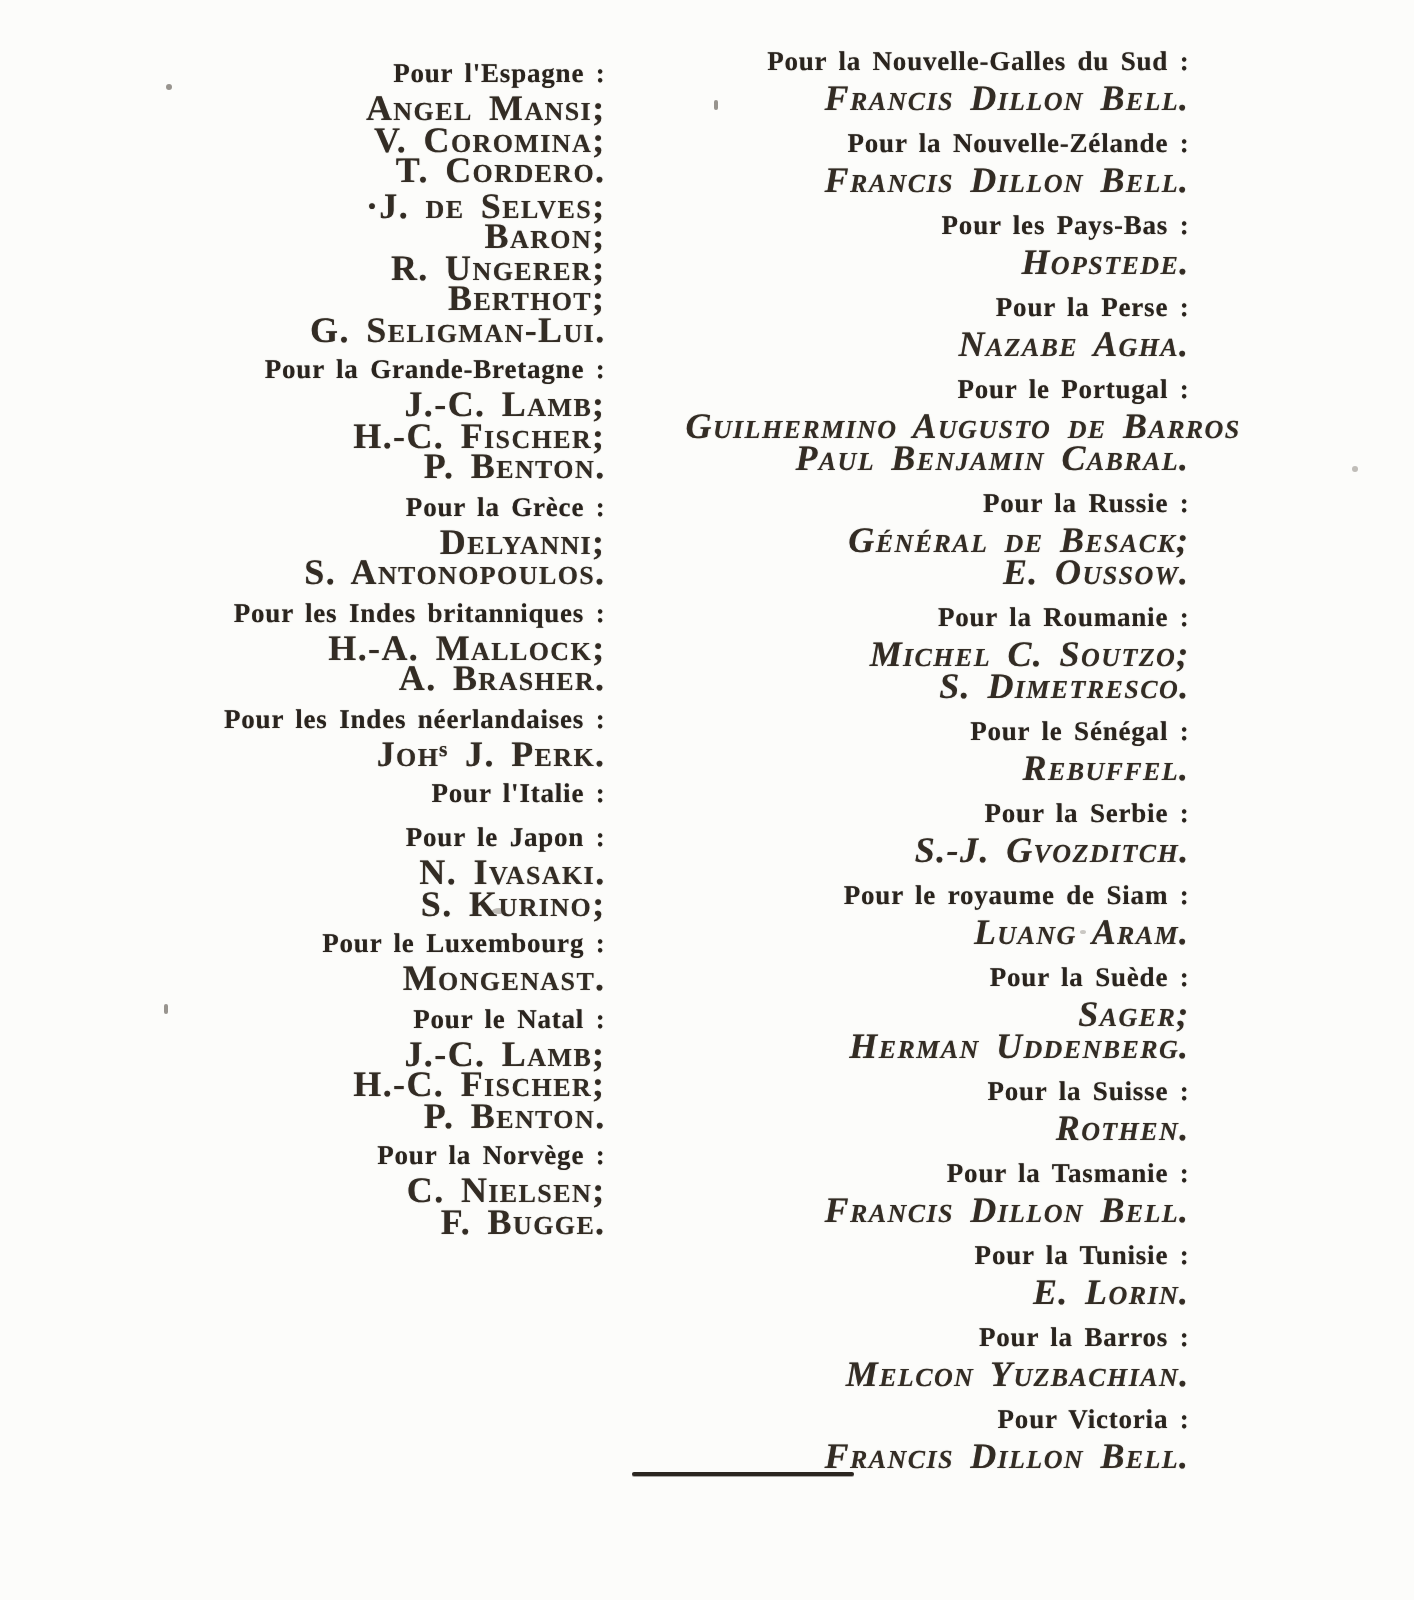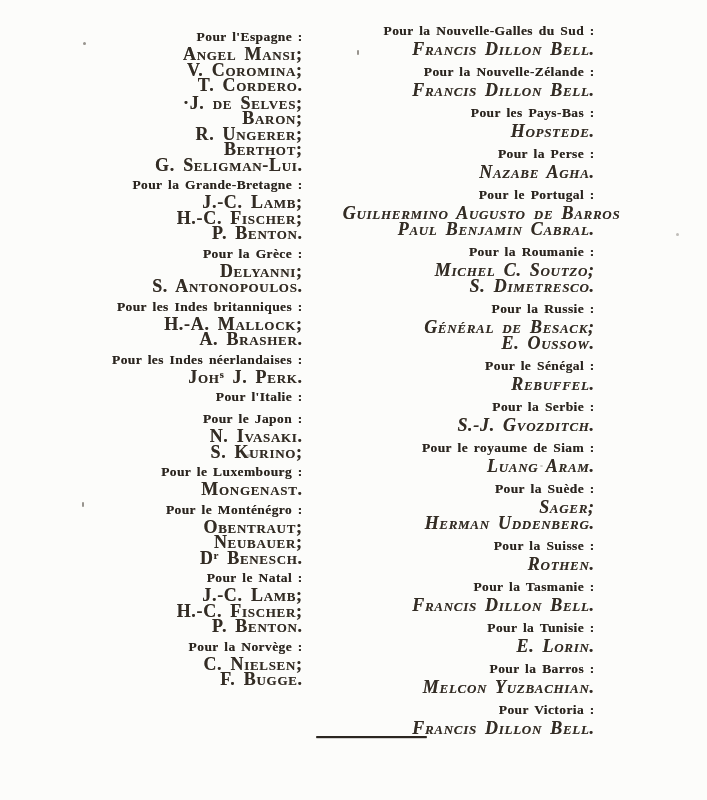--- a/index.html
+++ b/index.html
@@ -136,26 +136,20 @@
         <div class="entry">
           <div class="heading">Pour le Japon :</div>
           <div class="name">N. Ivasaki.</div>
           <div class="name">S. Kurino;</div>
         </div>
         <div class="entry">
           <div class="heading">Pour le Luxembourg :</div>
           <div class="name">Mongenast.</div>
         </div>
         <div class="entry">
-          <div class="heading">Pour le Monténégro :</div>
-          <div class="name">Obentraut;</div>
-          <div class="name">Neubauer;</div>
-          <div class="name">Dʳ Benesch.</div>
-        </div>
-        <div class="entry">
           <div class="heading">Pour le Natal :</div>
           <div class="name">J.-C. Lamb;</div>
           <div class="name">H.-C. Fischer;</div>
           <div class="name">P. Benton.</div>
         </div>
         <div class="entry">
           <div class="heading">Pour la Norvège :</div>
           <div class="name">C. Nielsen;</div>
           <div class="name">F. Bugge.</div>
         </div>
@@ -176,28 +170,28 @@
         <div class="entry">
           <div class="heading">Pour la Perse :</div>
           <div class="name">Nazabe Agha.</div>
         </div>
         <div class="entry">
           <div class="heading">Pour le Portugal :</div>
           <div class="name">Guilhermino Augusto de Barros</div>
           <div class="name">Paul Benjamin Cabral.</div>
         </div>
         <div class="entry">
+          <div class="heading">Pour la Russie :</div>
+          <div class="name">Général de Besack;</div>
+          <div class="name">E. Oussow.</div>
+        </div>
+        <div class="entry">
           <div class="heading">Pour la Roumanie :</div>
           <div class="name">Michel C. Soutzo;</div>
           <div class="name">S. Dimetresco.</div>
-        </div>
-        <div class="entry">
-          <div class="heading">Pour la Russie :</div>
-          <div class="name">Général de Besack;</div>
-          <div class="name">E. Oussow.</div>
         </div>
         <div class="entry">
           <div class="heading">Pour le Sénégal :</div>
           <div class="name">Rebuffel.</div>
         </div>
         <div class="entry">
           <div class="heading">Pour la Serbie :</div>
           <div class="name">S.-J. Gvozditch.</div>
         </div>
         <div class="entry">

